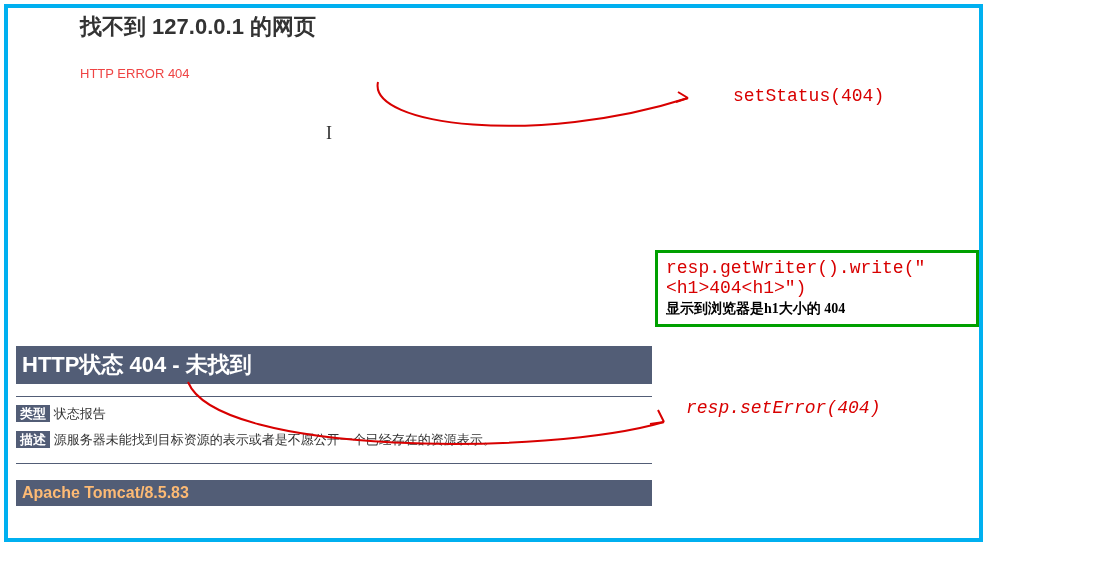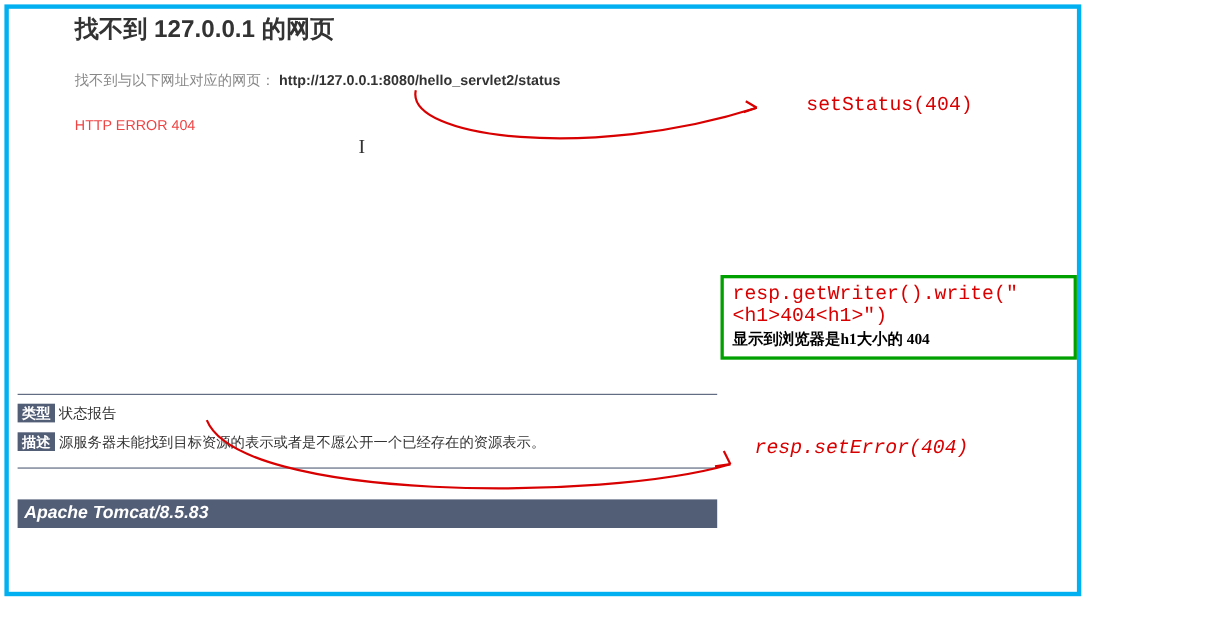--- a/index.html
+++ b/index.html
@@ -4,20 +4,21 @@
   <style>
     * { margin: 0; padding: 0; box-sizing: border-box; }
     body { font-family: "Microsoft YaHei", Arial, sans-serif; background: #fff; }
     .outer-frame {
       border: 4px solid #00b0f0;
       width: 979px;
       height: 538px;
       margin: 4px;
       position: relative;
       background: #fff;
+      padding-left: 12px;
     }
     .top-section { padding: 0 0 0 60px; }
     .page-title {
       font-size: 22px;
       font-weight: bold;
       color: #333;
       padding-top: 4px;
     }
     .not-found-line {
       margin-top: 22px;
@@ -87,58 +88,54 @@
       background: #525d76;
       color: #fff;
       font-weight: bold;
       padding: 1px 4px;
       font-size: 13px;
       margin-top: 28px;
     }
     .tomcat-hr2 { border: none; border-top: 1px solid #525d76; margin: 14px 0 0 0; }
     .tomcat-footer {
       background: #525d76;
-      color: #ffffff;
+      color: #fdba74;
       font-size: 16px;
       font-weight: bold;
       padding: 4px 6px;
-      margin-top: 28px;
-      font-style: italic;
+      margin-top: 16px;
     }
     .annot2 { position: absolute; left: 678px; top: 390px; font-style: italic; }
     .arrow { position: absolute; pointer-events: none; }
   </style>
 </head>
 <body>
 
 <div class="outer-frame">
 
   <div class="top-section">
     <div class="page-title">找不到 127.0.0.1 的网页</div>
-    <div class="not-found-line">
-      <span>找不到与以下网址对应的网页：</span>
-      <span class="url">http://127.0.0.1:8080/hello_servlet2/status</span>
-    </div>
     <div class="http-error">HTTP ERROR 404</div>
   </div>
 
   <span class="cursor-mark">I</span>
 
   <svg class="arrow" style="left:350px;top:68px;width:370px;height:80px" viewBox="0 0 370 80">
     <path d="M20 6 C 10 50, 180 70, 330 22" stroke="#d80000" stroke-width="2" fill="none"></path>
     <path d="M330 22 l -10 -6 m 10 6 l -12 4" stroke="#d80000" stroke-width="2" fill="none"></path>
   </svg>
   <div class="annotation-red annot1">setStatus(404)</div>
 
   <div class="green-box">
     <div class="code">resp.getWriter().write("&lt;h1&gt;404&lt;h1&gt;")</div>
     <div class="desc">显示到浏览器是h1大小的 404</div>
   </div>
 
   <div class="tomcat-section">
+    <div class="tomcat-header">HTTP状态 404 - 未找到</div>
     <hr class="tomcat-hr">
     <div class="tomcat-row">
       <span class="tomcat-label">类型</span>
       <span>状态报告</span>
     </div>
     <div class="tomcat-row">
       <span class="tomcat-label">描述</span>
       <span>源服务器未能找到目标资源的表示或者是不愿公开一个已经存在的资源表示。</span>
     </div>
     <hr class="tomcat-hr2">

